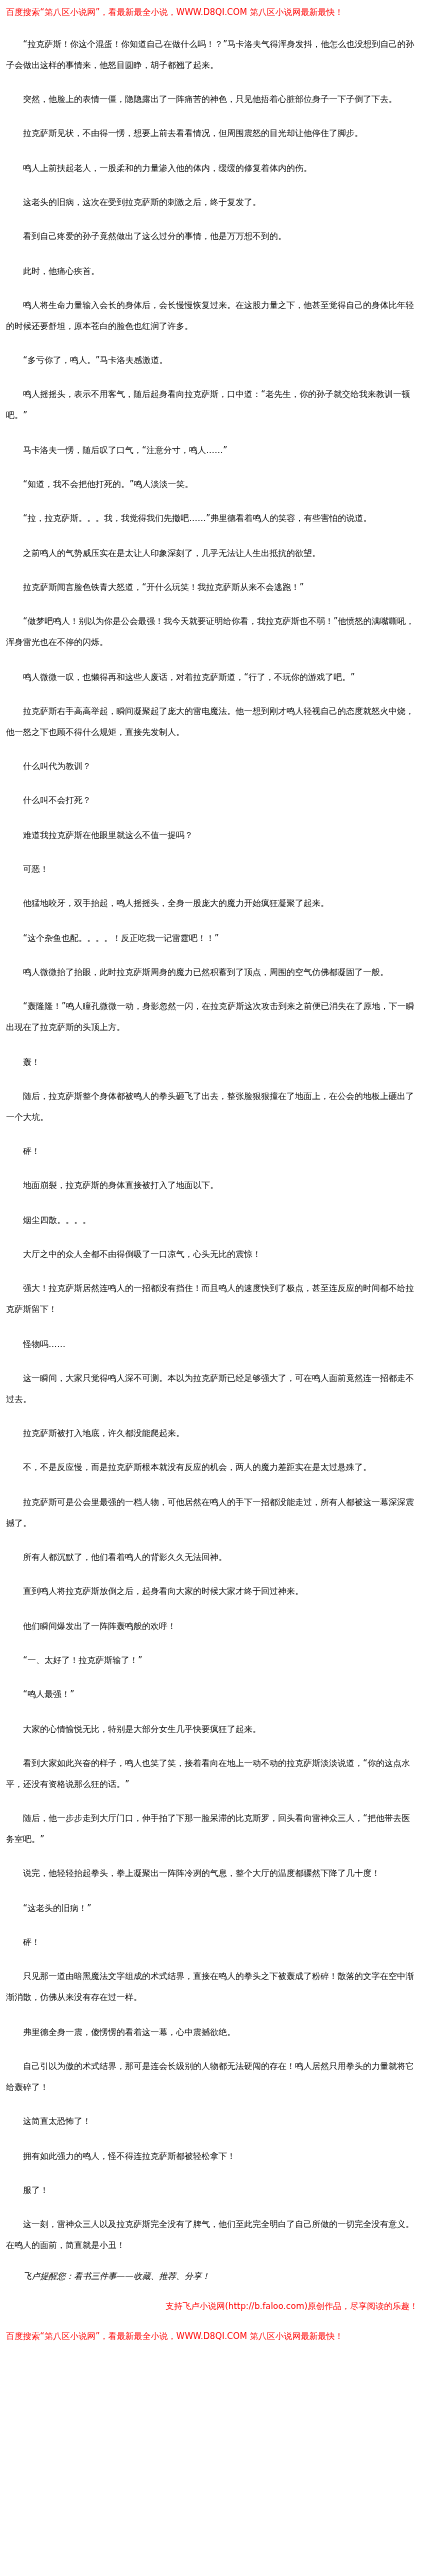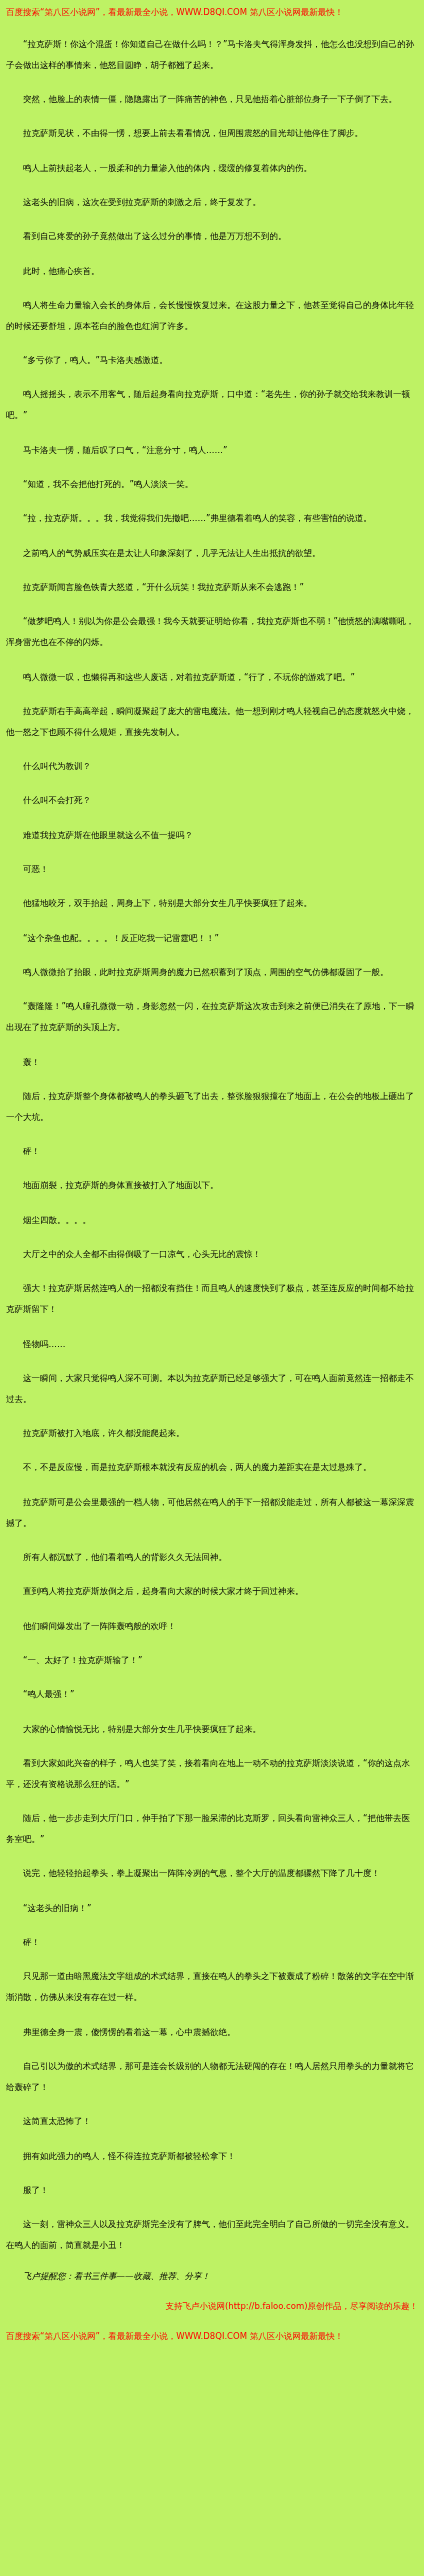--- a/index.html
+++ b/index.html
@@ -5,21 +5,21 @@
   html, body {
     margin: 0;
     padding: 0;
     background: #00f000;
   }
   .page {
     width: 424px;
     min-height: 2576px;
     box-sizing: border-box;
     padding: 4.8px 6px 12px 6px;
-    background: #bef264;
+    background: #ffffff;
     font-family: "DejaVu Sans", "Liberation Sans", sans-serif;
     font-size: 8.5px;
     color: #000000;
   }
   .banner {
     color: #ff0000;
     line-height: 14.5px;
     margin: 0 0 14.5px 0;
     text-indent: 0;
     cursor: pointer;
@@ -75,21 +75,21 @@
       <p class="para">“拉，拉克萨斯。。。我，我觉得我们先撤吧……”弗里德看着鸣人的笑容，有些害怕的说道。</p>
       <p class="para">之前鸣人的气势威压实在是太让人印象深刻了，几乎无法让人生出抵抗的欲望。</p>
       <p class="para">拉克萨斯闻言脸色铁青大怒道，“开什么玩笑！我拉克萨斯从来不会逃跑！”</p>
       <p class="para">“做梦吧鸣人！别以为你是公会最强！我今天就要证明给你看，我拉克萨斯也不弱！”他愤怒的满嘴嘶吼，浑身雷光也在不停的闪烁。</p>
       <p class="para">鸣人微微一叹，也懒得再和这些人废话，对着拉克萨斯道，“行了，不玩你的游戏了吧。”</p>
       <p class="para">拉克萨斯右手高高举起，瞬间凝聚起了庞大的雷电魔法。他一想到刚才鸣人轻视自己的态度就怒火中烧，他一怒之下也顾不得什么规矩，直接先发制人。</p>
       <p class="para">什么叫代为教训？</p>
       <p class="para">什么叫不会打死？</p>
       <p class="para">难道我拉克萨斯在他眼里就这么不值一提吗？</p>
       <p class="para">可恶！</p>
-      <p class="para">他猛地咬牙，双手抬起，周身上下，特别是大部分女生几乎快要疯狂了起来。</p>
+      <p class="para">他猛地咬牙，双手抬起，鸣人摇摇头，全身一股庞大的魔力开始疯狂凝聚了起来。</p>
       <p class="para">“这个杂鱼也配。。。。！反正吃我一记雷霆吧！！”</p>
       <p class="para">鸣人微微抬了抬眼，此时拉克萨斯周身的魔力已然积蓄到了顶点，周围的空气仿佛都凝固了一般。</p>
       <p class="para">“轰隆隆！”鸣人瞳孔微微一动，身影忽然一闪，在拉克萨斯这次攻击到来之前便已消失在了原地，下一瞬出现在了拉克萨斯的头顶上方。</p>
       <p class="para">轰！</p>
       <p class="para">随后，拉克萨斯整个身体都被鸣人的拳头砸飞了出去，整张脸狠狠撞在了地面上，在公会的地板上砸出了一个大坑。</p>
       <p class="para">砰！</p>
       <p class="para">地面崩裂，拉克萨斯的身体直接被打入了地面以下。</p>
       <p class="para">烟尘四散。。。。</p>
       <p class="para">大厅之中的众人全都不由得倒吸了一口凉气，心头无比的震惊！</p>
       <p class="para">强大！拉克萨斯居然连鸣人的一招都没有挡住！而且鸣人的速度快到了极点，甚至连反应的时间都不给拉克萨斯留下！</p>

